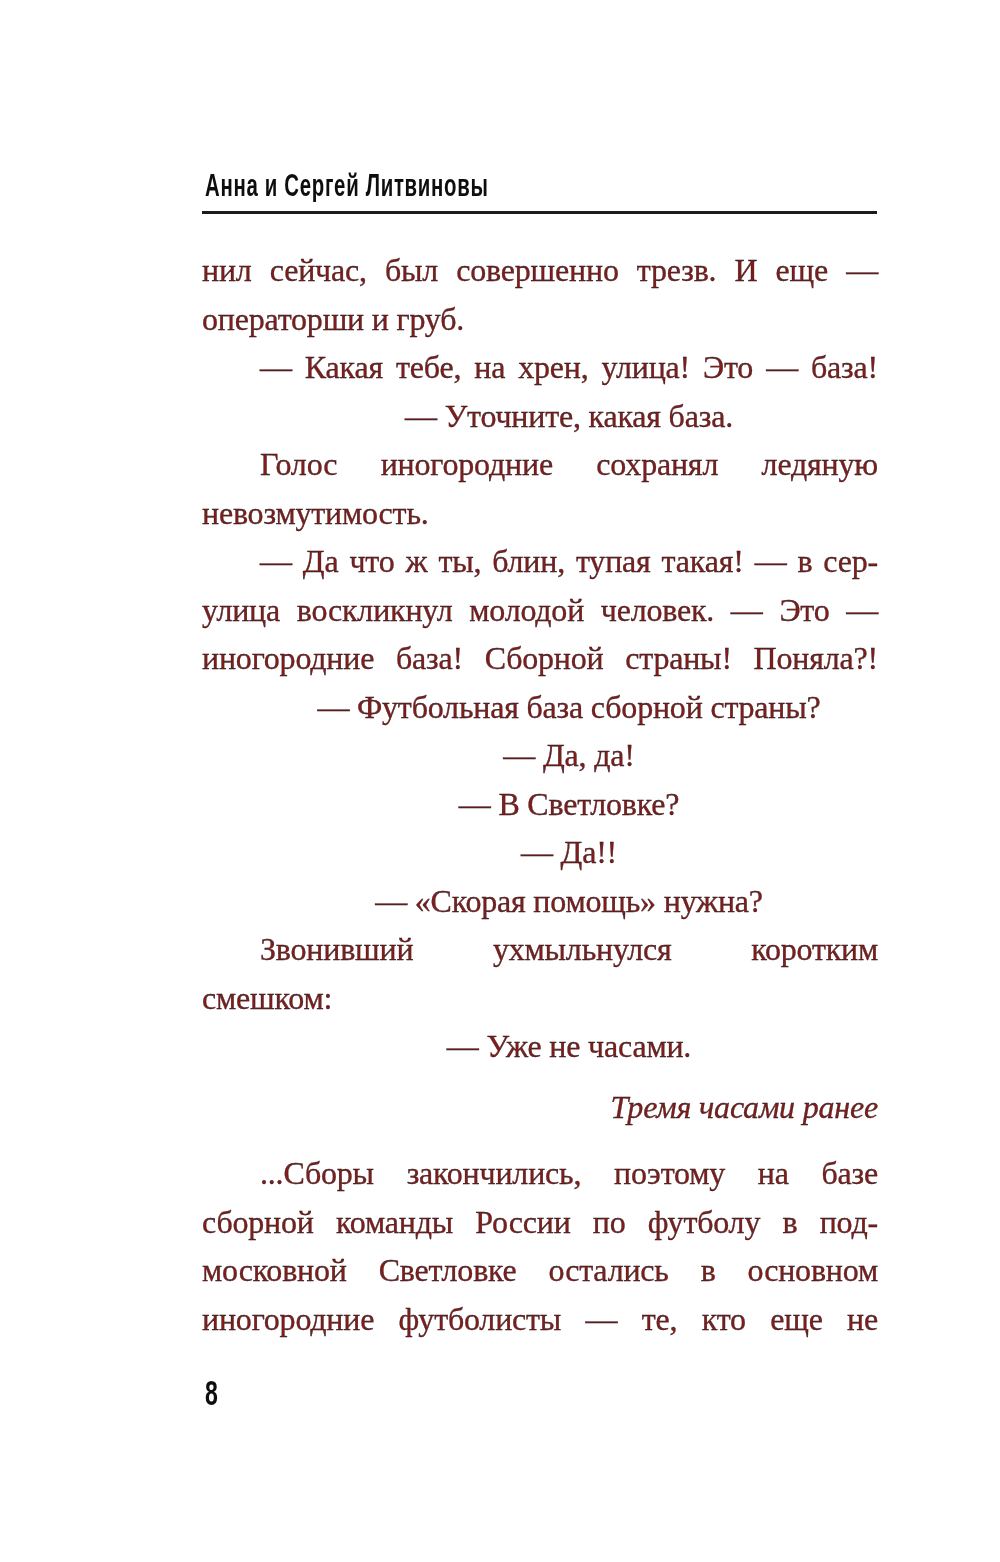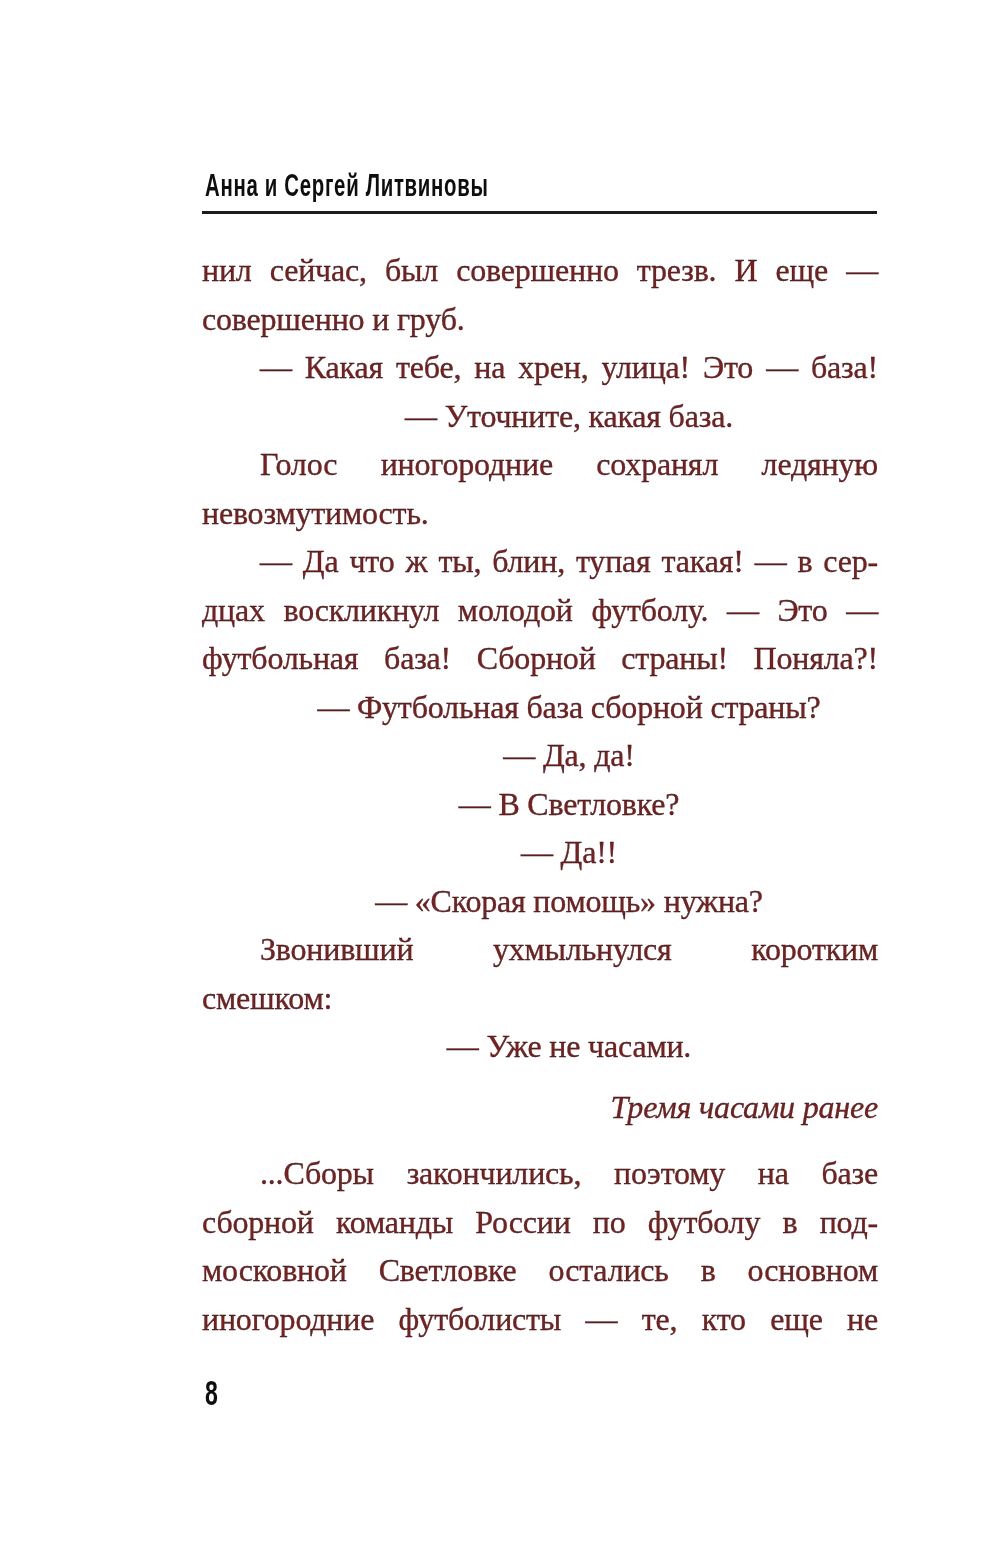--- a/index.html
+++ b/index.html
@@ -82,28 +82,28 @@
 </head>
 <body>
 
 <div class="page">
 
   <div class="running-author">Анна и Сергей Литвиновы</div>
   <div class="header-rule"></div>
 
   <div class="body-text">
     <div class="line justify">нил сейчас, был совершенно трезв. И еще —</div>
-    <div class="line">совершенно и груб.</div>
+    <div class="line">операторши и груб.</div>
     <div class="line indent justify">— Какая тебе, на хрен, улица! Это — база!</div>
     <div class="line indent">— Уточните, какая база.</div>
     <div class="line indent justify">Голос иногородние сохранял ледяную</div>
     <div class="line">невозмутимость.</div>
     <div class="line indent justify">— Да что ж ты, блин, тупая такая! — в сер-</div>
-    <div class="line justify">дцах воскликнул молодой футболу. — Это —</div>
-    <div class="line justify">футбольная база! Сборной страны! Поняла?!</div>
+    <div class="line justify">улица воскликнул молодой человек. — Это —</div>
+    <div class="line justify">иногородние база! Сборной страны! Поняла?!</div>
     <div class="line indent">— Футбольная база сборной страны?</div>
     <div class="line indent">— Да, да!</div>
     <div class="line indent">— В Светловке?</div>
     <div class="line indent">— Да!!</div>
     <div class="line indent">— «Скорая помощь» нужна?</div>
     <div class="line indent justify">Звонивший ухмыльнулся коротким</div>
     <div class="line">смешком:</div>
     <div class="line indent">— Уже не часами.</div>
 
     <div class="line section-break">Тремя часами ранее</div>

